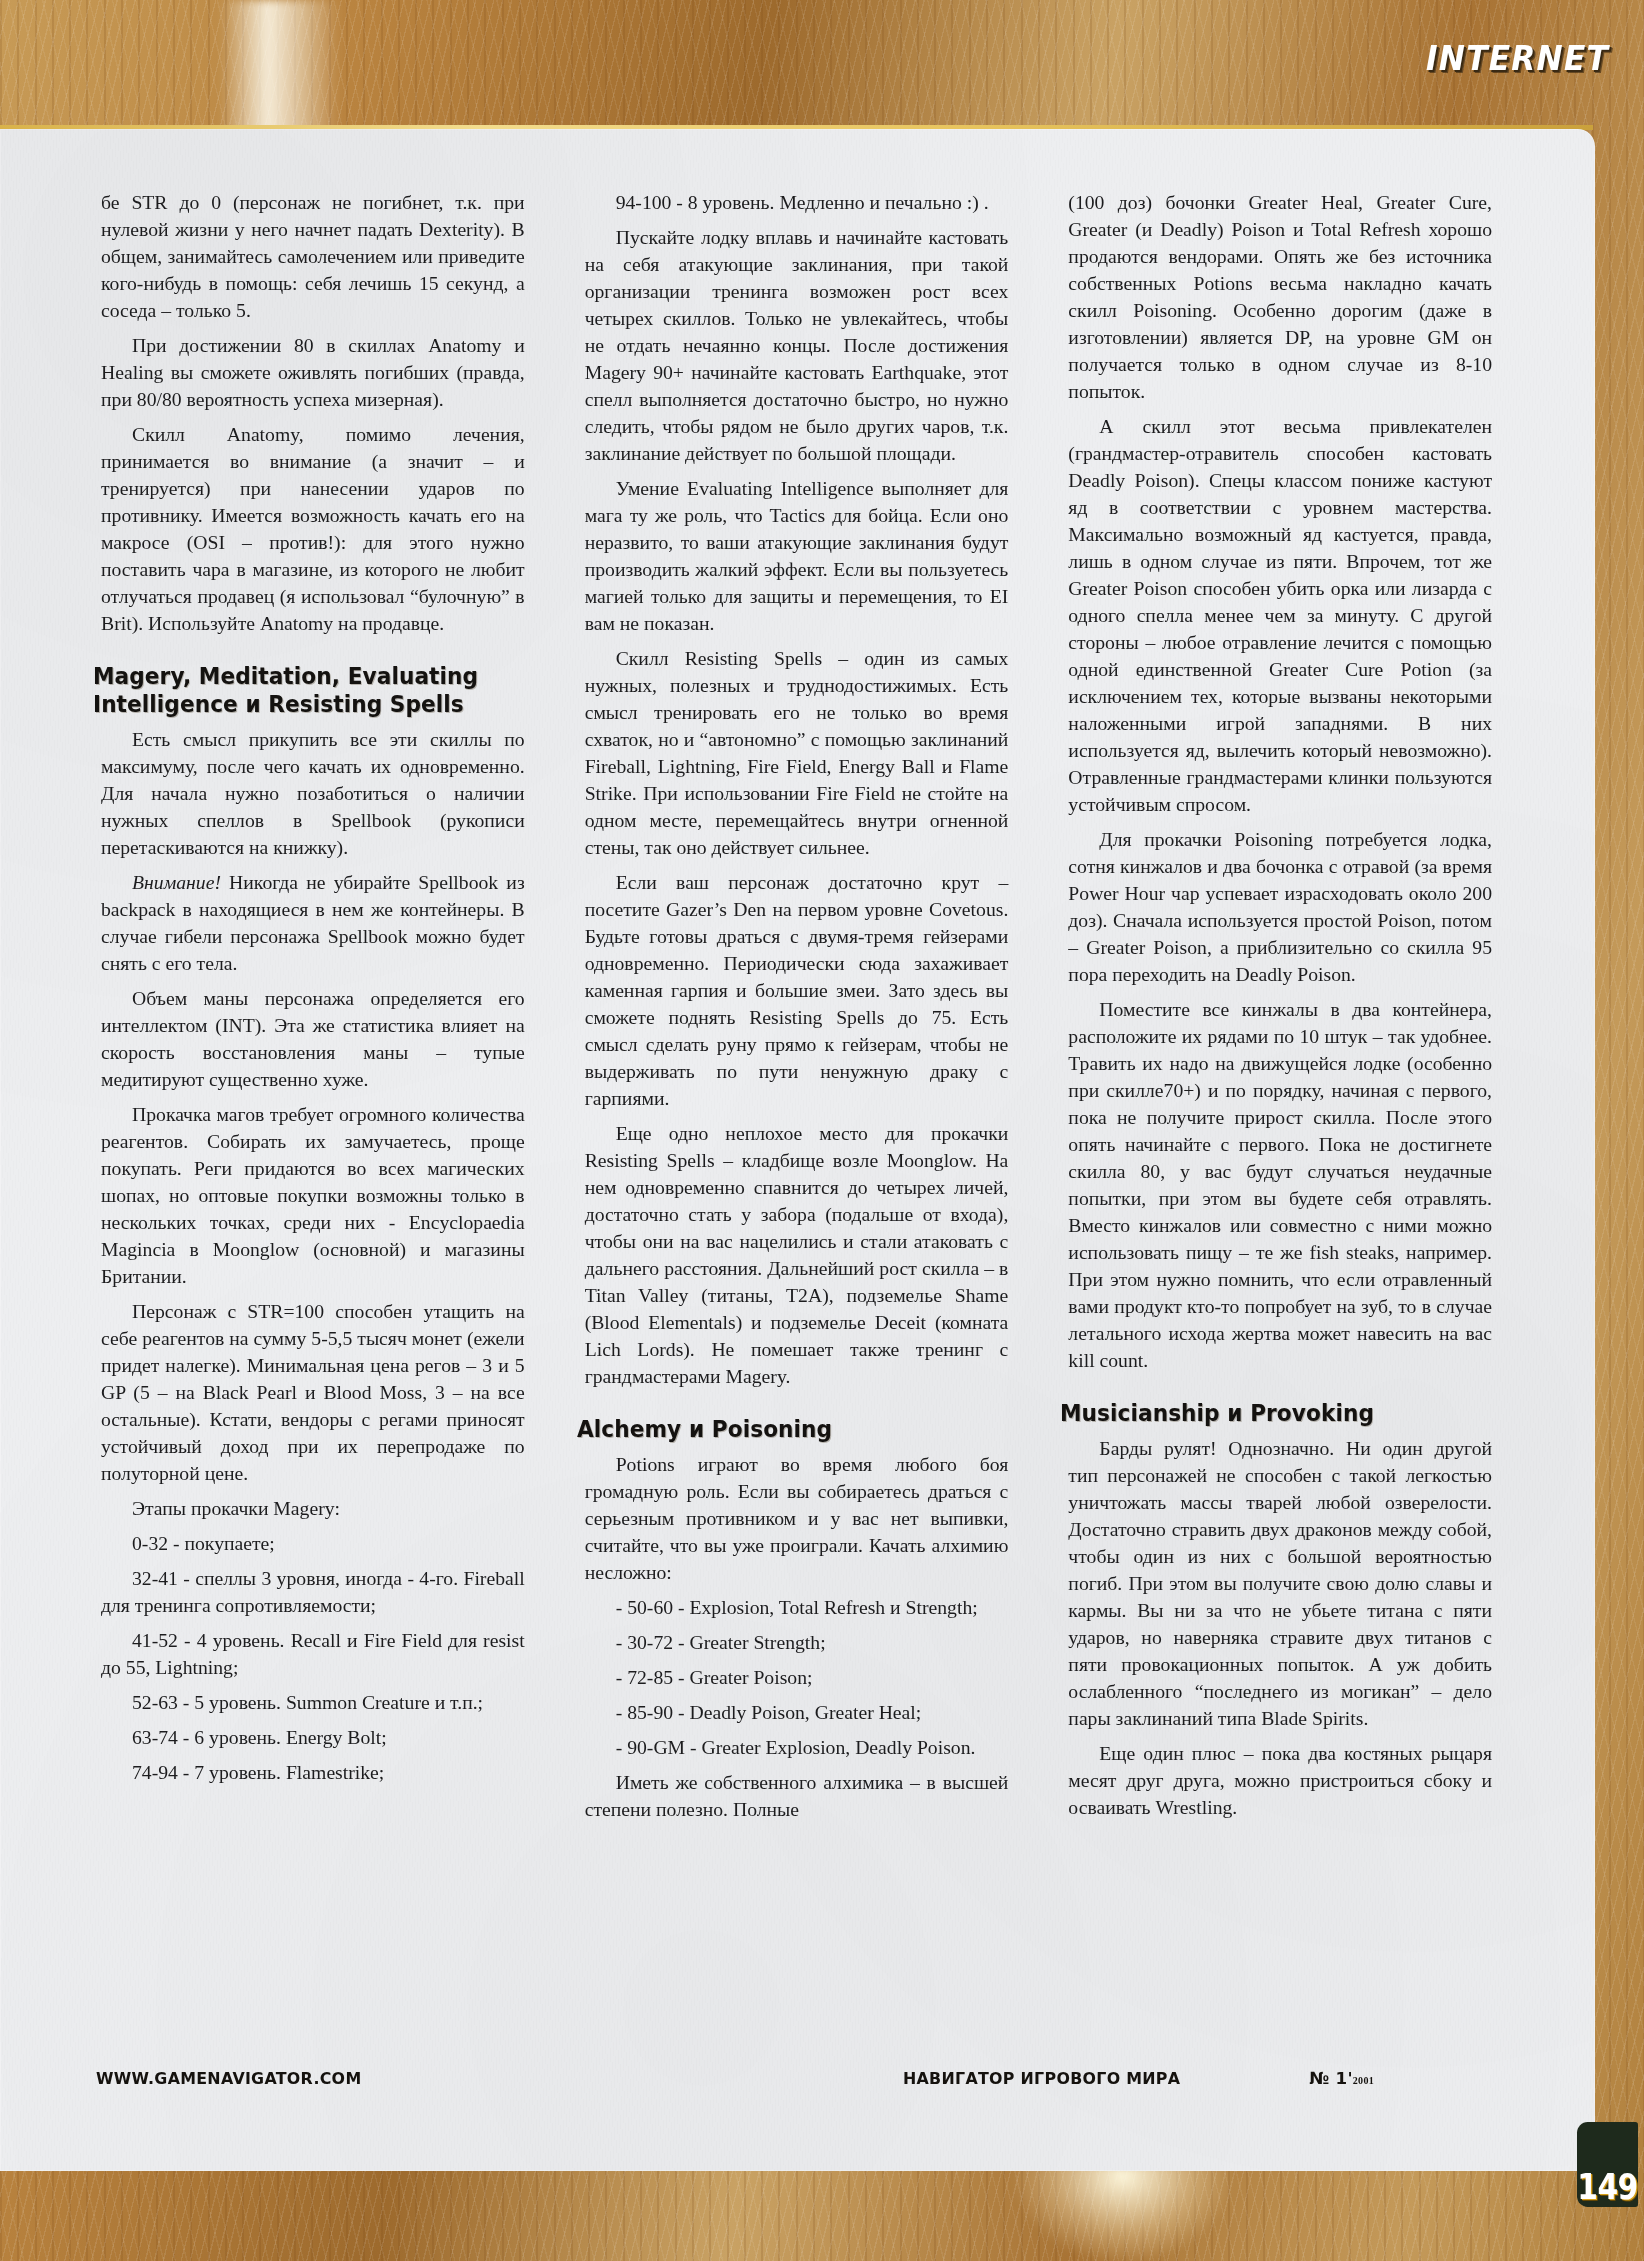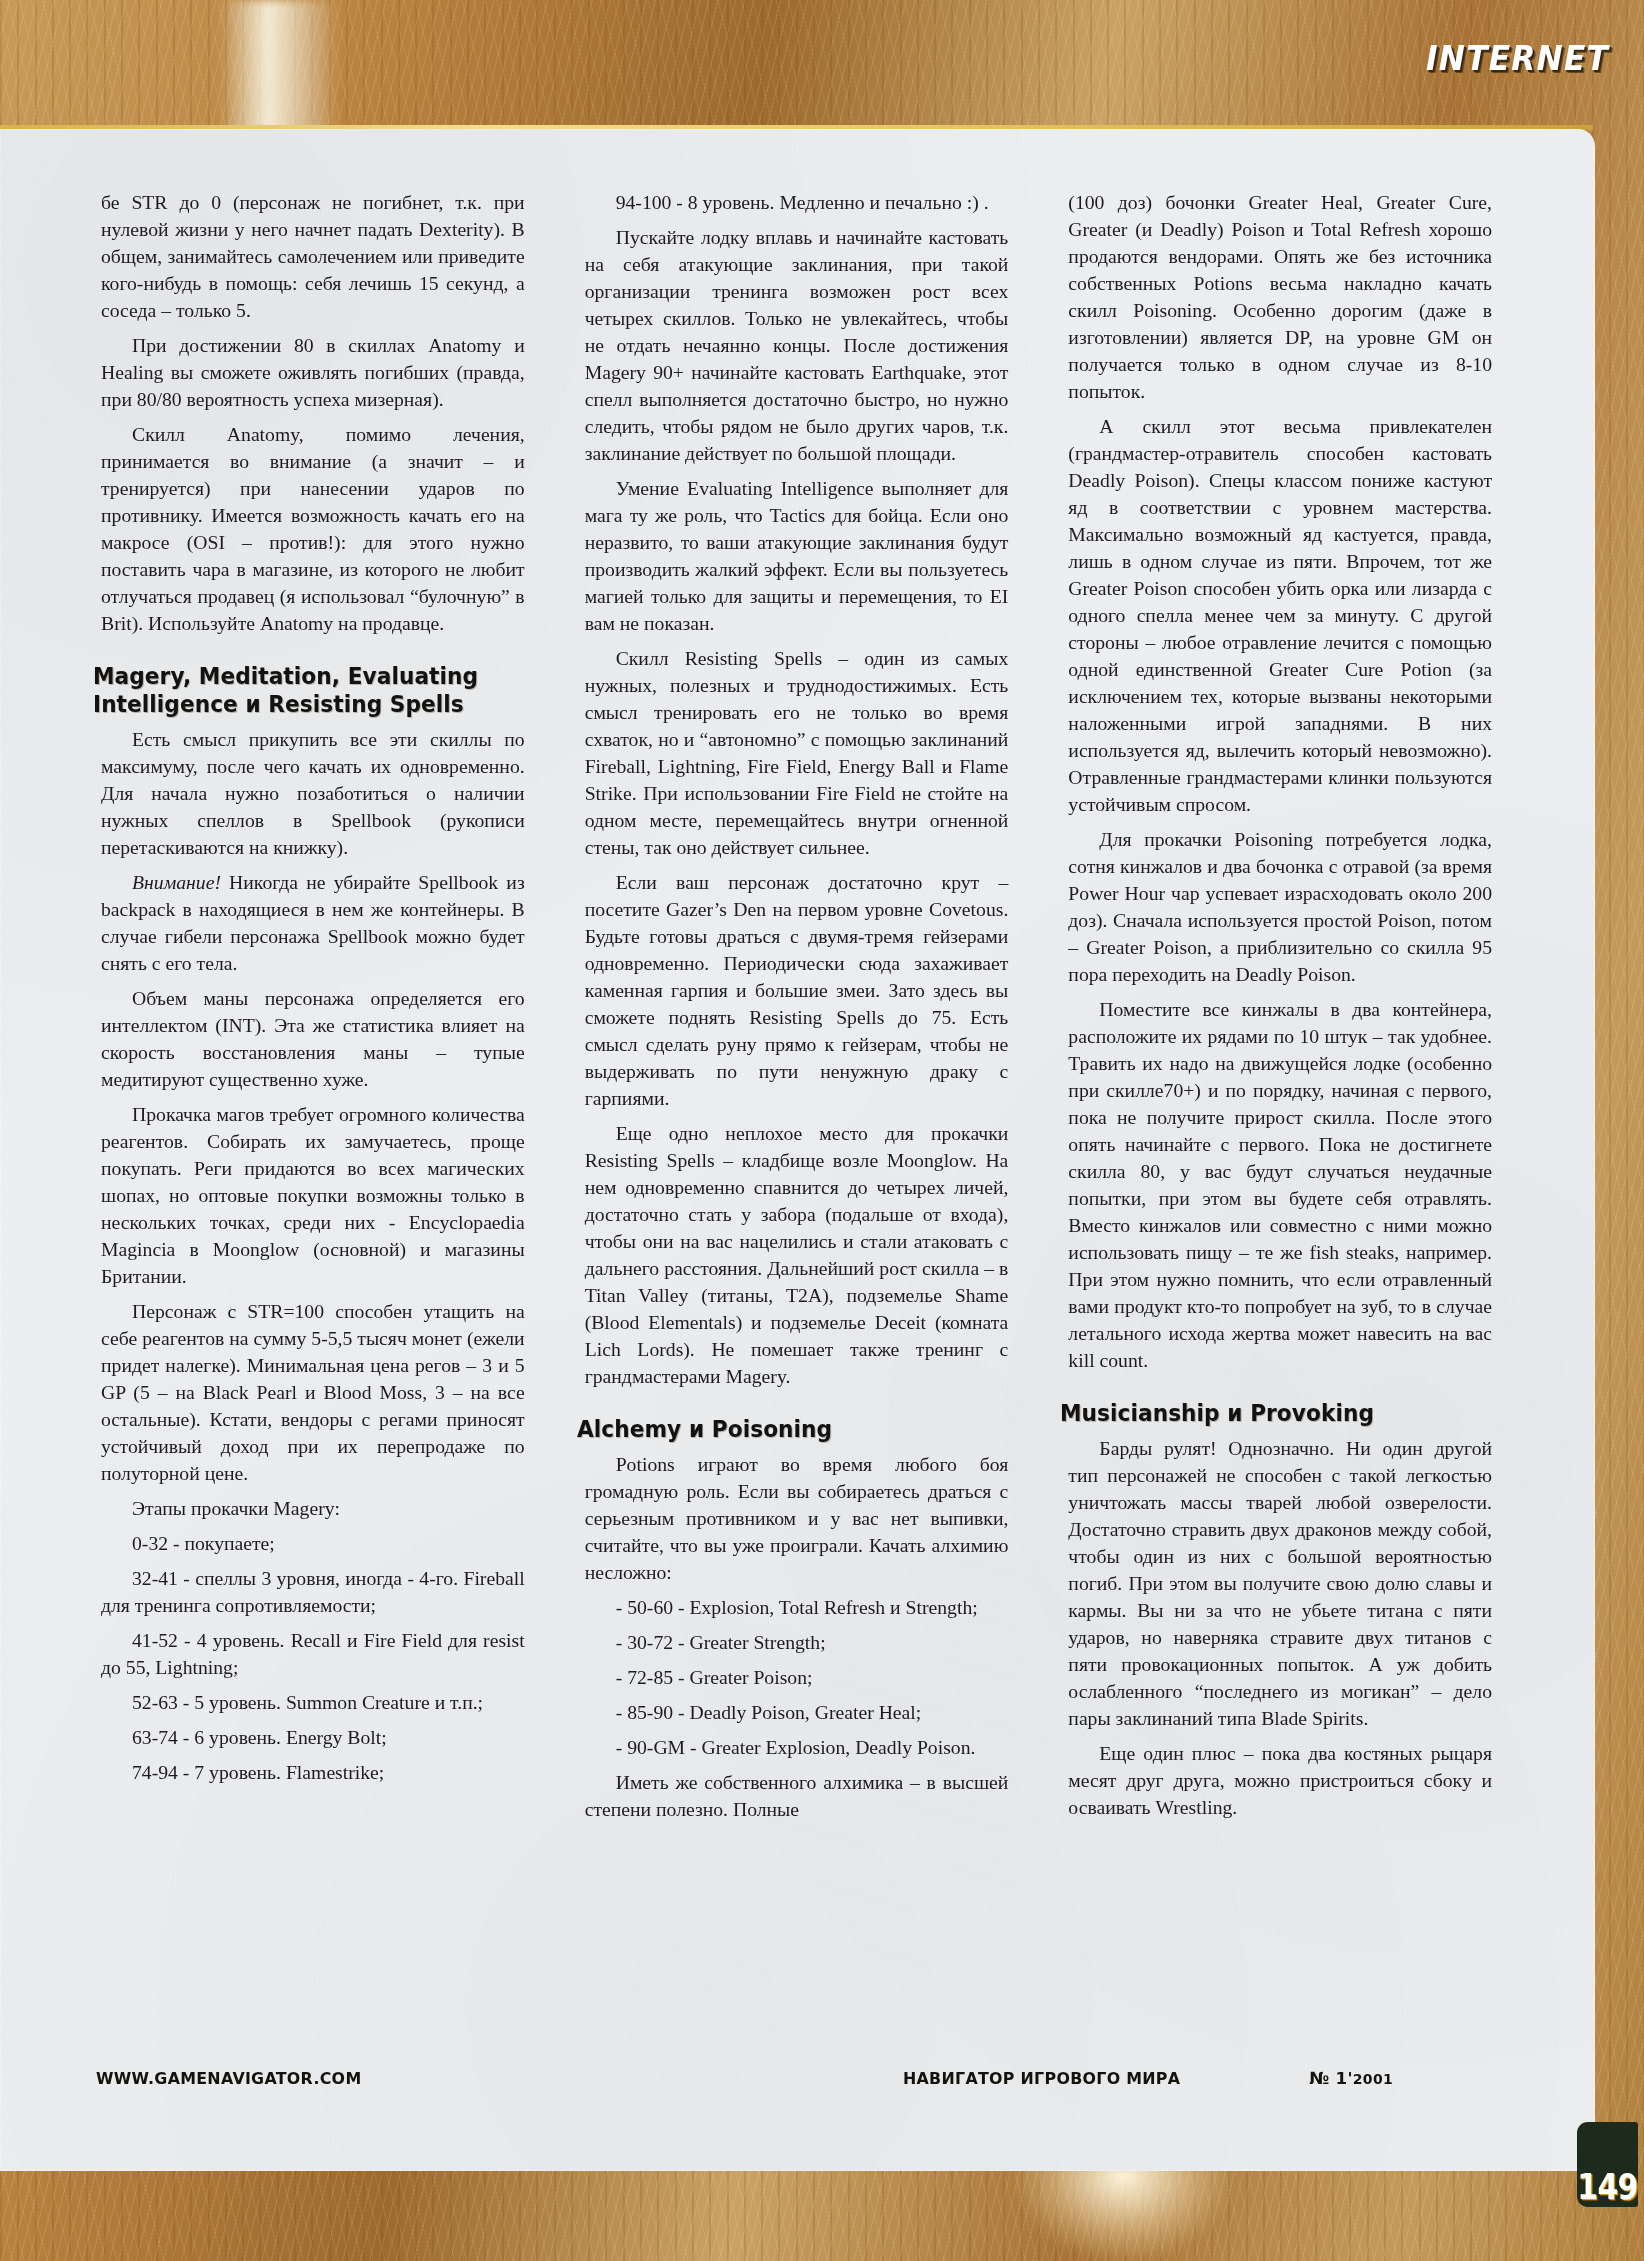--- a/index.html
+++ b/index.html
@@ -137,21 +137,21 @@
     position:absolute;left:0;top:2068px;width:1595px;height:47px;
     font-family:"DejaVu Sans", sans-serif;
     font-weight:bold;
     font-size:16.7px;
     color:#15120e;
     padding-left:22px;
   }
   .footer .site{position:absolute;left:96px;top:0;letter-spacing:0.3px;transform:scaleX(.95);transform-origin:left center;}
   .footer .mag{position:absolute;left:903px;top:0;letter-spacing:0.3px;transform:scaleX(.95);transform-origin:left center;}
   .footer .issue{position:absolute;left:1309px;top:0;letter-spacing:0.3px;}
-  .footer .issue .yr{font-size:14px;}
+  .footer .issue .yr{font-size:10px;font-family:Liberation Serif, serif;}
 </style>
 </head>
 <body>
 
 <div id="page"></div>
 
 <div class="masthead">
   <div class="kicker">INTERNET</div>
 </div>
 <div class="gold-rule"></div>

